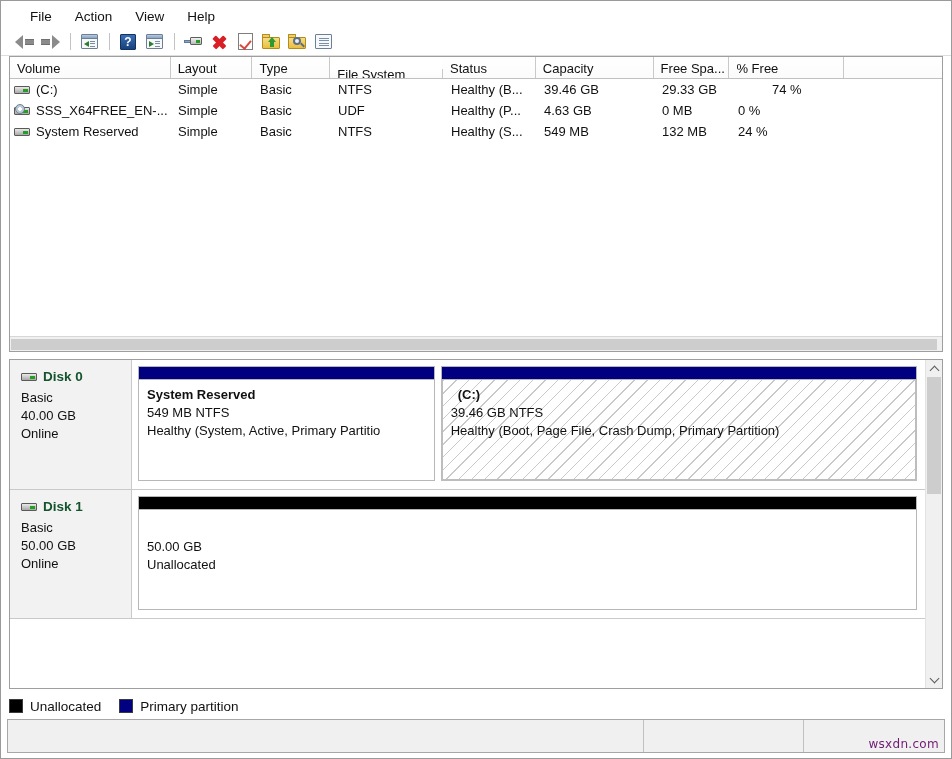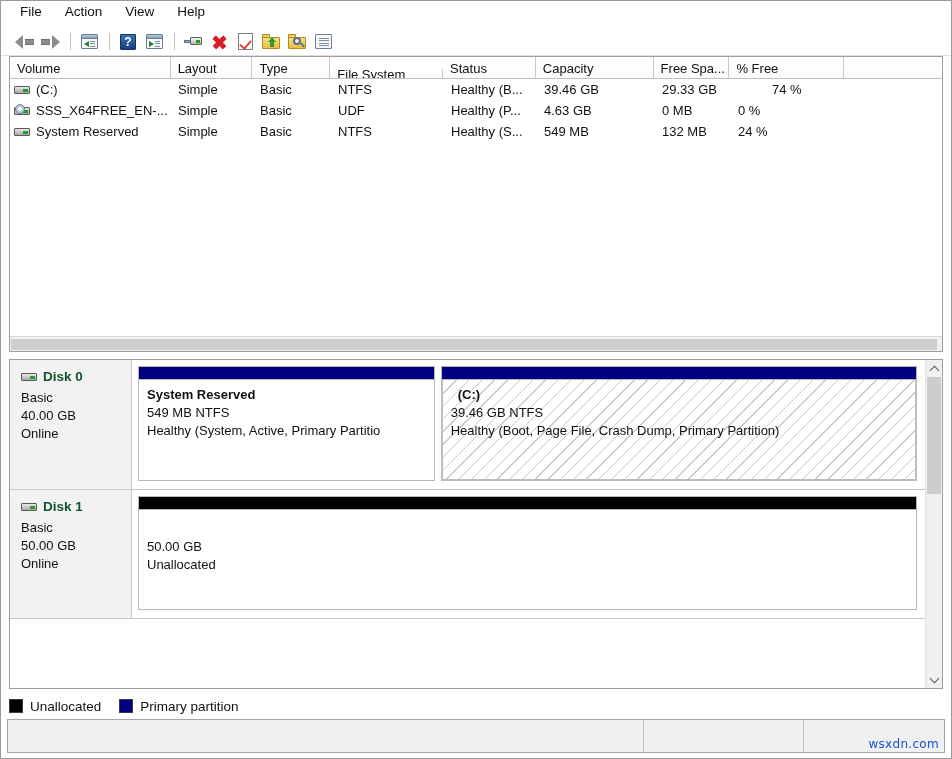--- a/index.html
+++ b/index.html
@@ -72,22 +72,22 @@
   .wb-close::before, .wb-close::after {
     content: ""; position: absolute; left: -1px; top: 7px;
     width: 19px; height: 1.4px; background: #2b2b2b;
   }
   .wb-close::before { transform: rotate(45deg); }
   .wb-close::after  { transform: rotate(-45deg); }
 
   
   #menubar {
     height: 27px; flex: 0 0 27px;
-    display: flex; align-items: flex-start;
-    padding-left: 8px;
+    display: flex; align-items: flex-end;
+    padding-left: 18px;
     background: #ffffff;
   }
   .menu-item {
     font-size: 13.5px; color: #111;
     padding: 3px 11px 4px 11px;
     margin-right: 1px;
     cursor: default;
   }
 
   
@@ -415,21 +415,21 @@
   .sb-cell {
     border-right: 1px solid #c0c0c0;
     height: 100%;
   }
   .sb-1 { flex: 1 1 auto; }
   .sb-2 { flex: 0 0 160px; }
   .sb-3 { flex: 0 0 140px; border-right: none; }
 
   #watermark {
     position: absolute; right: 5px; bottom: 1px;
-    font-size: 12px; color: #1d4ed8;
+    font-size: 12px; color: #701a75;
     font-family: "DejaVu Sans", sans-serif;
     letter-spacing: .3px;
   }
 </style>
 </head>
 <body>
 
 <div id="window">
 
 

